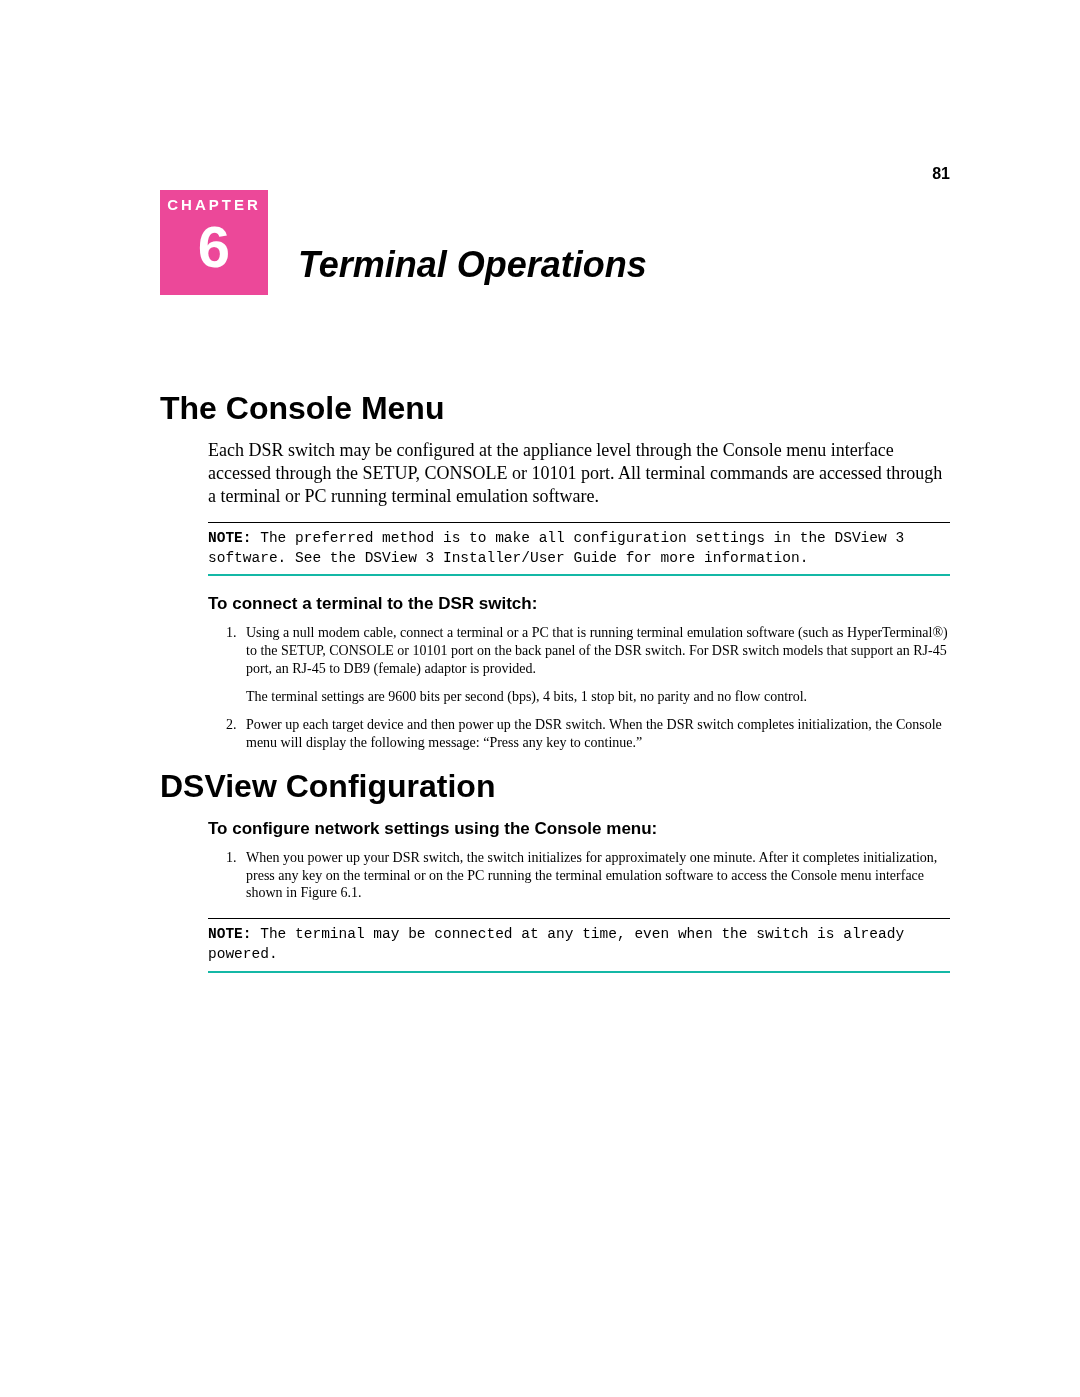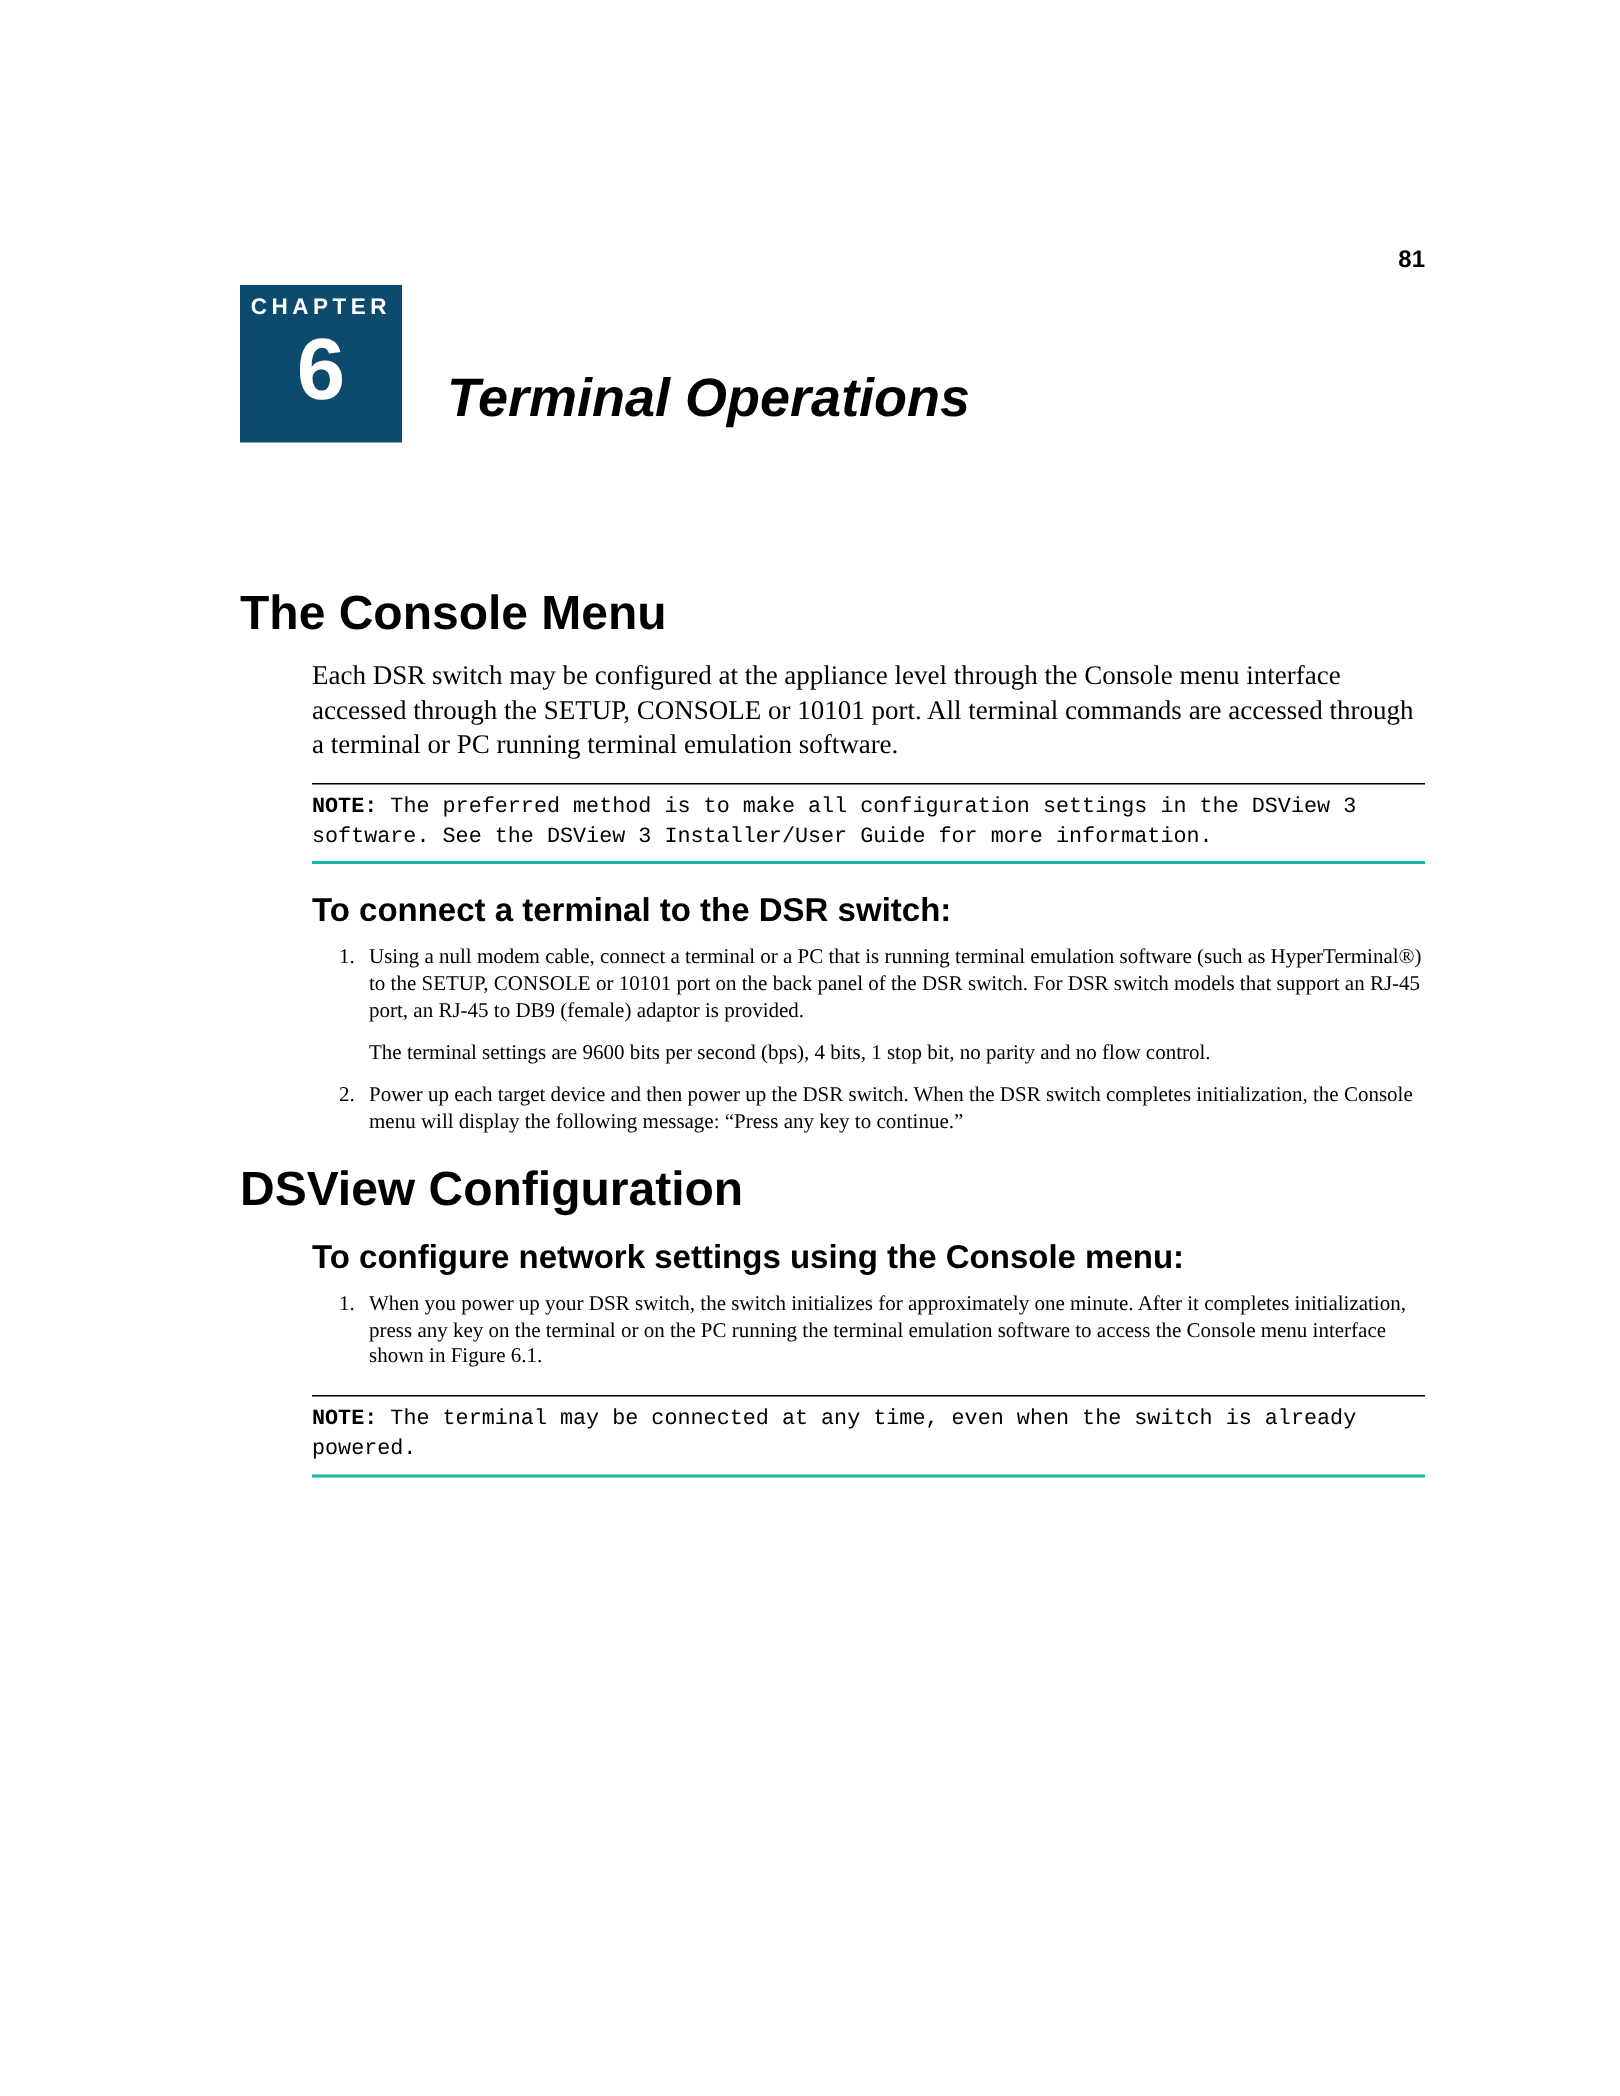--- a/index.html
+++ b/index.html
@@ -23,21 +23,21 @@
     font-family: Arial, Helvetica, sans-serif;
     font-weight: bold;
     font-size: 16px;
   }
   .chapter-block {
     display: flex;
     align-items: flex-start;
     margin-top: 30px;
   }
   .chapter-badge {
-    background: #0c4a6e;
+    background: #ec4899;
     color: #fff;
     width: 108px;
     height: 105px;
     text-align: center;
     font-family: Arial, Helvetica, sans-serif;
     display: flex;
     flex-direction: column;
     justify-content: flex-start;
     box-sizing: border-box;
     padding-top: 6px;
@@ -84,21 +84,21 @@
     line-height: 1.35;
     padding: 6px 0;
     margin: 10px 0 18px 48px;
   }
   .note-label {
     font-weight: bold;
   }
   .subhead {
     font-family: Arial, Helvetica, sans-serif;
     font-weight: bold;
-    font-size: 22px;
+    font-size: 17px;
     margin: 14px 0 10px 48px;
   }
   ol.steps {
     padding-left: 80px;
     margin: 0 0 16px 0;
     font-size: 14px;
     line-height: 1.28;
   }
   ol.steps > li {
     padding-left: 6px;

